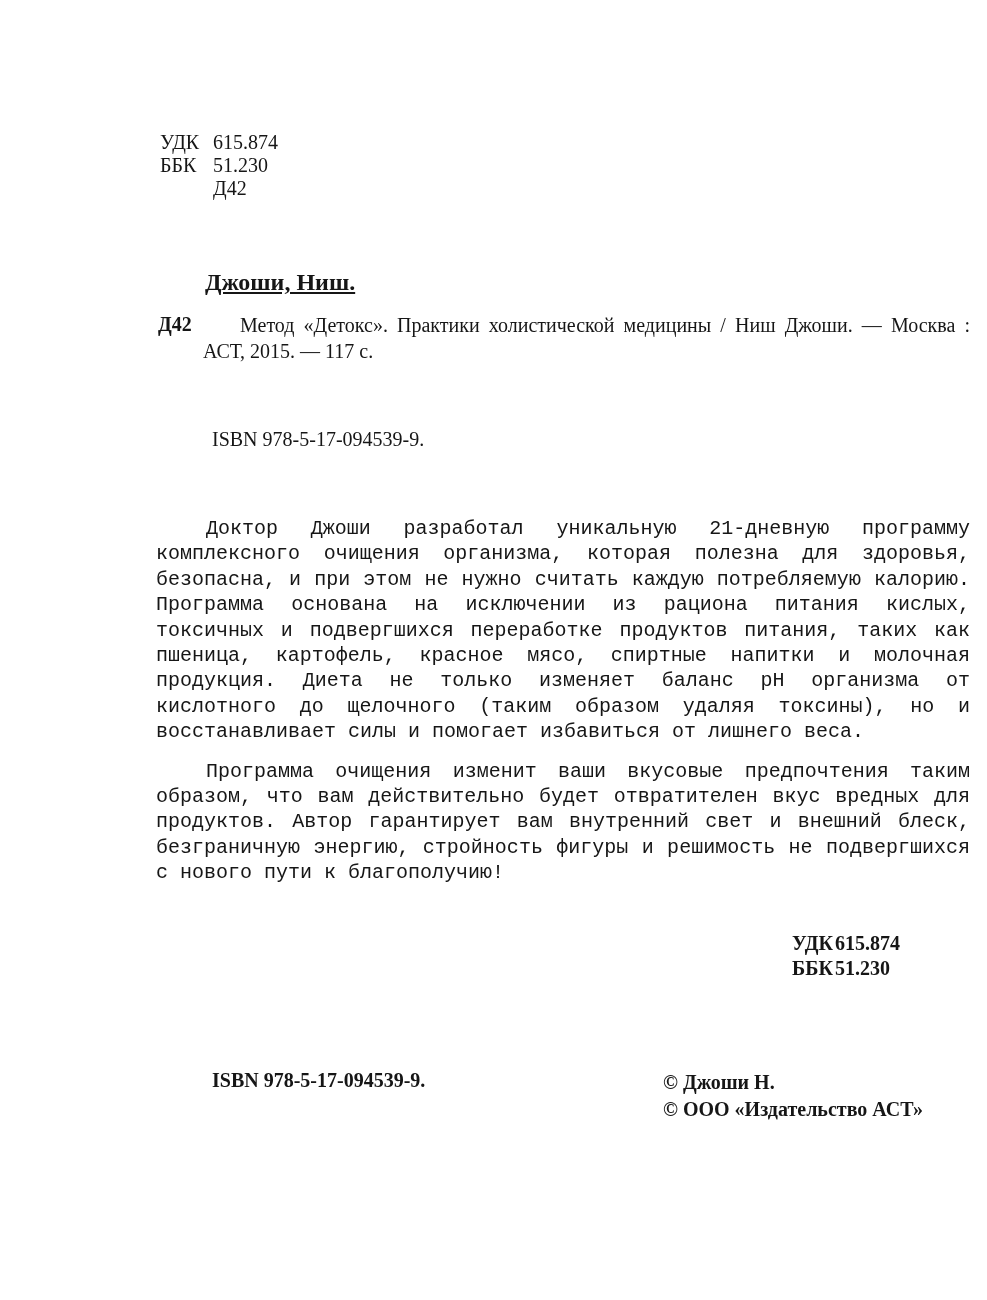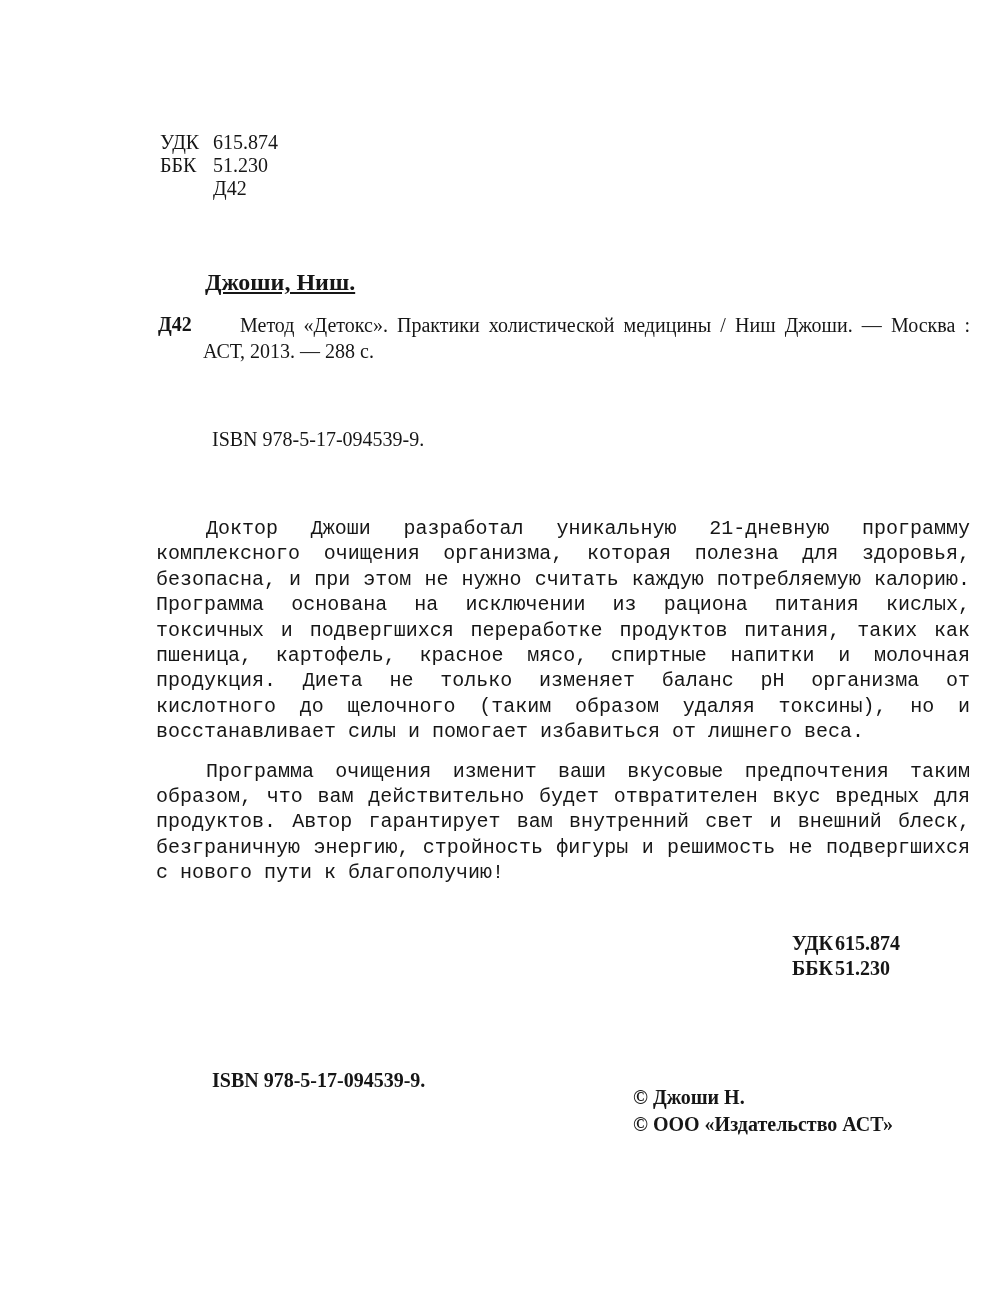--- a/index.html
+++ b/index.html
@@ -96,26 +96,25 @@
   .codes-right .code-label { width: 43px; }
 
   
   .footer-isbn {
     left: 212px;
     top: 1069px;
     font-size: 20px;
     font-weight: bold;
   }
   .footer-copyright {
-    left: 633px;
+    left: 663px;
     top: 1069px;
     font-size: 20px;
     font-weight: bold;
     line-height: 27px;
-    margin-top: 15px;
   }
 </style>
 </head>
 <body>
 
 <div class="abs top-codes">
   <div class="row">
     <span class="code-label">УДК</span>
     <span class="code-value">615.874</span>
   </div>
@@ -126,21 +125,21 @@
   <div class="row">
     <span class="code-label"></span>
     <span class="code-value">Д42</span>
   </div>
 </div>
 
 <div class="abs author-heading">Джоши, Ниш.</div>
 
 <div class="abs catalog">
   <span class="catalog-code">Д42</span>
-  <div class="catalog-text">Метод «Детокс». Практики холистической медицины / Ниш Джоши. — Москва : АСТ, 2013. — 288 с.</div>
+  <div class="catalog-text">Метод «Детокс». Практики холистической медицины / Ниш Джоши. — Москва : АСТ, 2015. — 117 с.</div>
 </div>
 
 <div class="abs isbn-top">ISBN 978-5-17-094539-9.</div>
 
 <div class="abs annotation">
   <p>Доктор Джоши разработал уникальную 21-дневную программу комплексного очищения организма, которая полезна для здоровья, безопасна, и при этом не нужно считать каждую потребляемую калорию. Программа основана на исключении из рациона питания кислых, токсичных и подвергшихся переработке продуктов питания, таких как пшеница, картофель, красное мясо, спиртные напитки и молочная продукция. Диета не только изменяет баланс pH организма от кислотного до щелочного (таким образом удаляя токсины), но и восстанавливает силы и помогает избавиться от лишнего веса.</p>
   <p>Программа очищения изменит ваши вкусовые предпочтения таким образом, что вам действительно будет отвратителен вкус вредных для продуктов. Автор гарантирует вам внутренний свет и внешний блеск, безграничную энергию, стройность фигуры и решимость не подвергшихся с нового пути к благополучию!</p>
 </div>
 
 <div class="abs codes-right">

